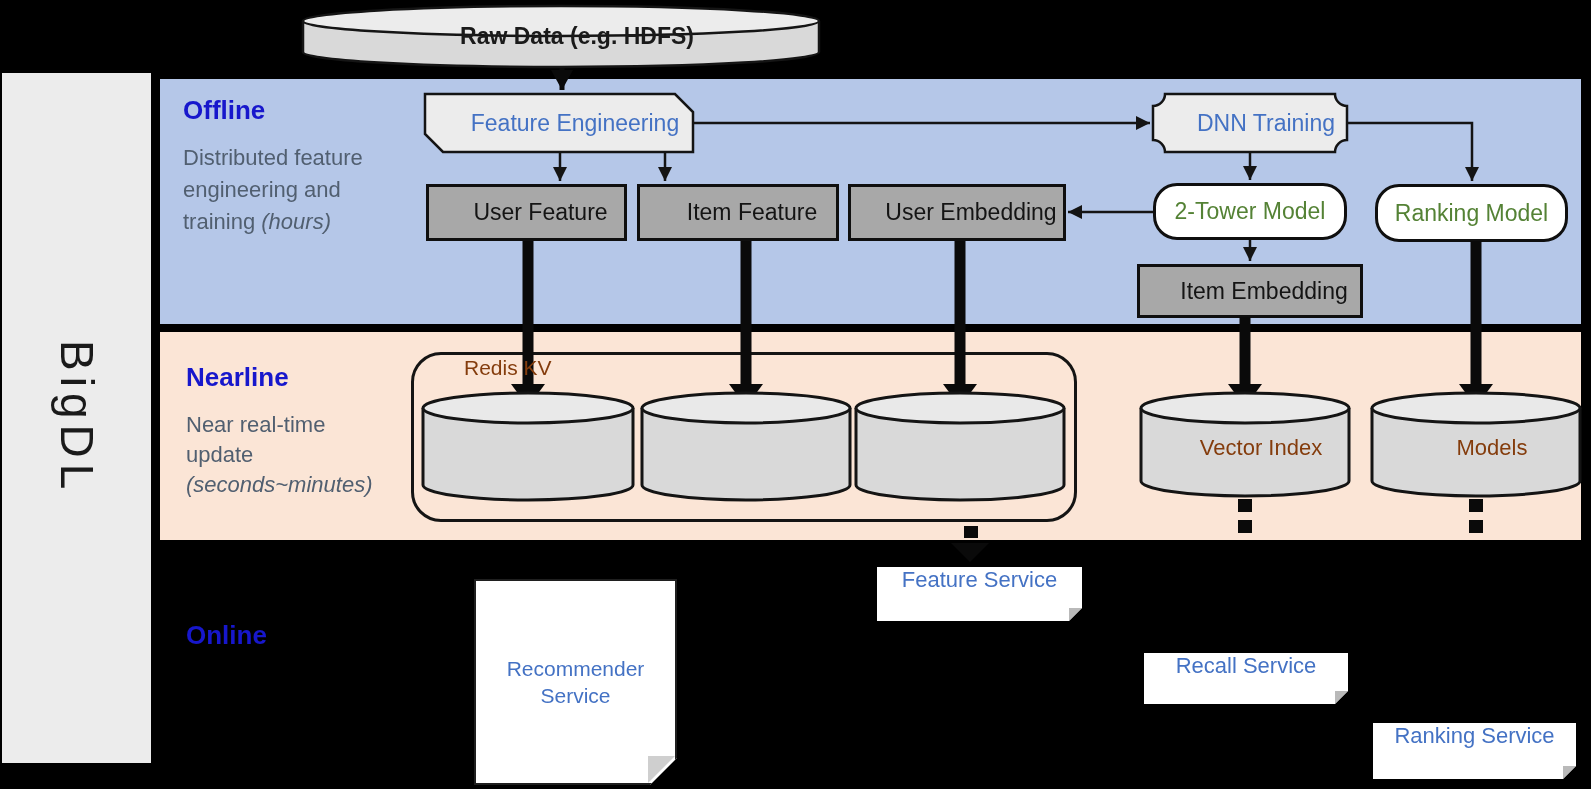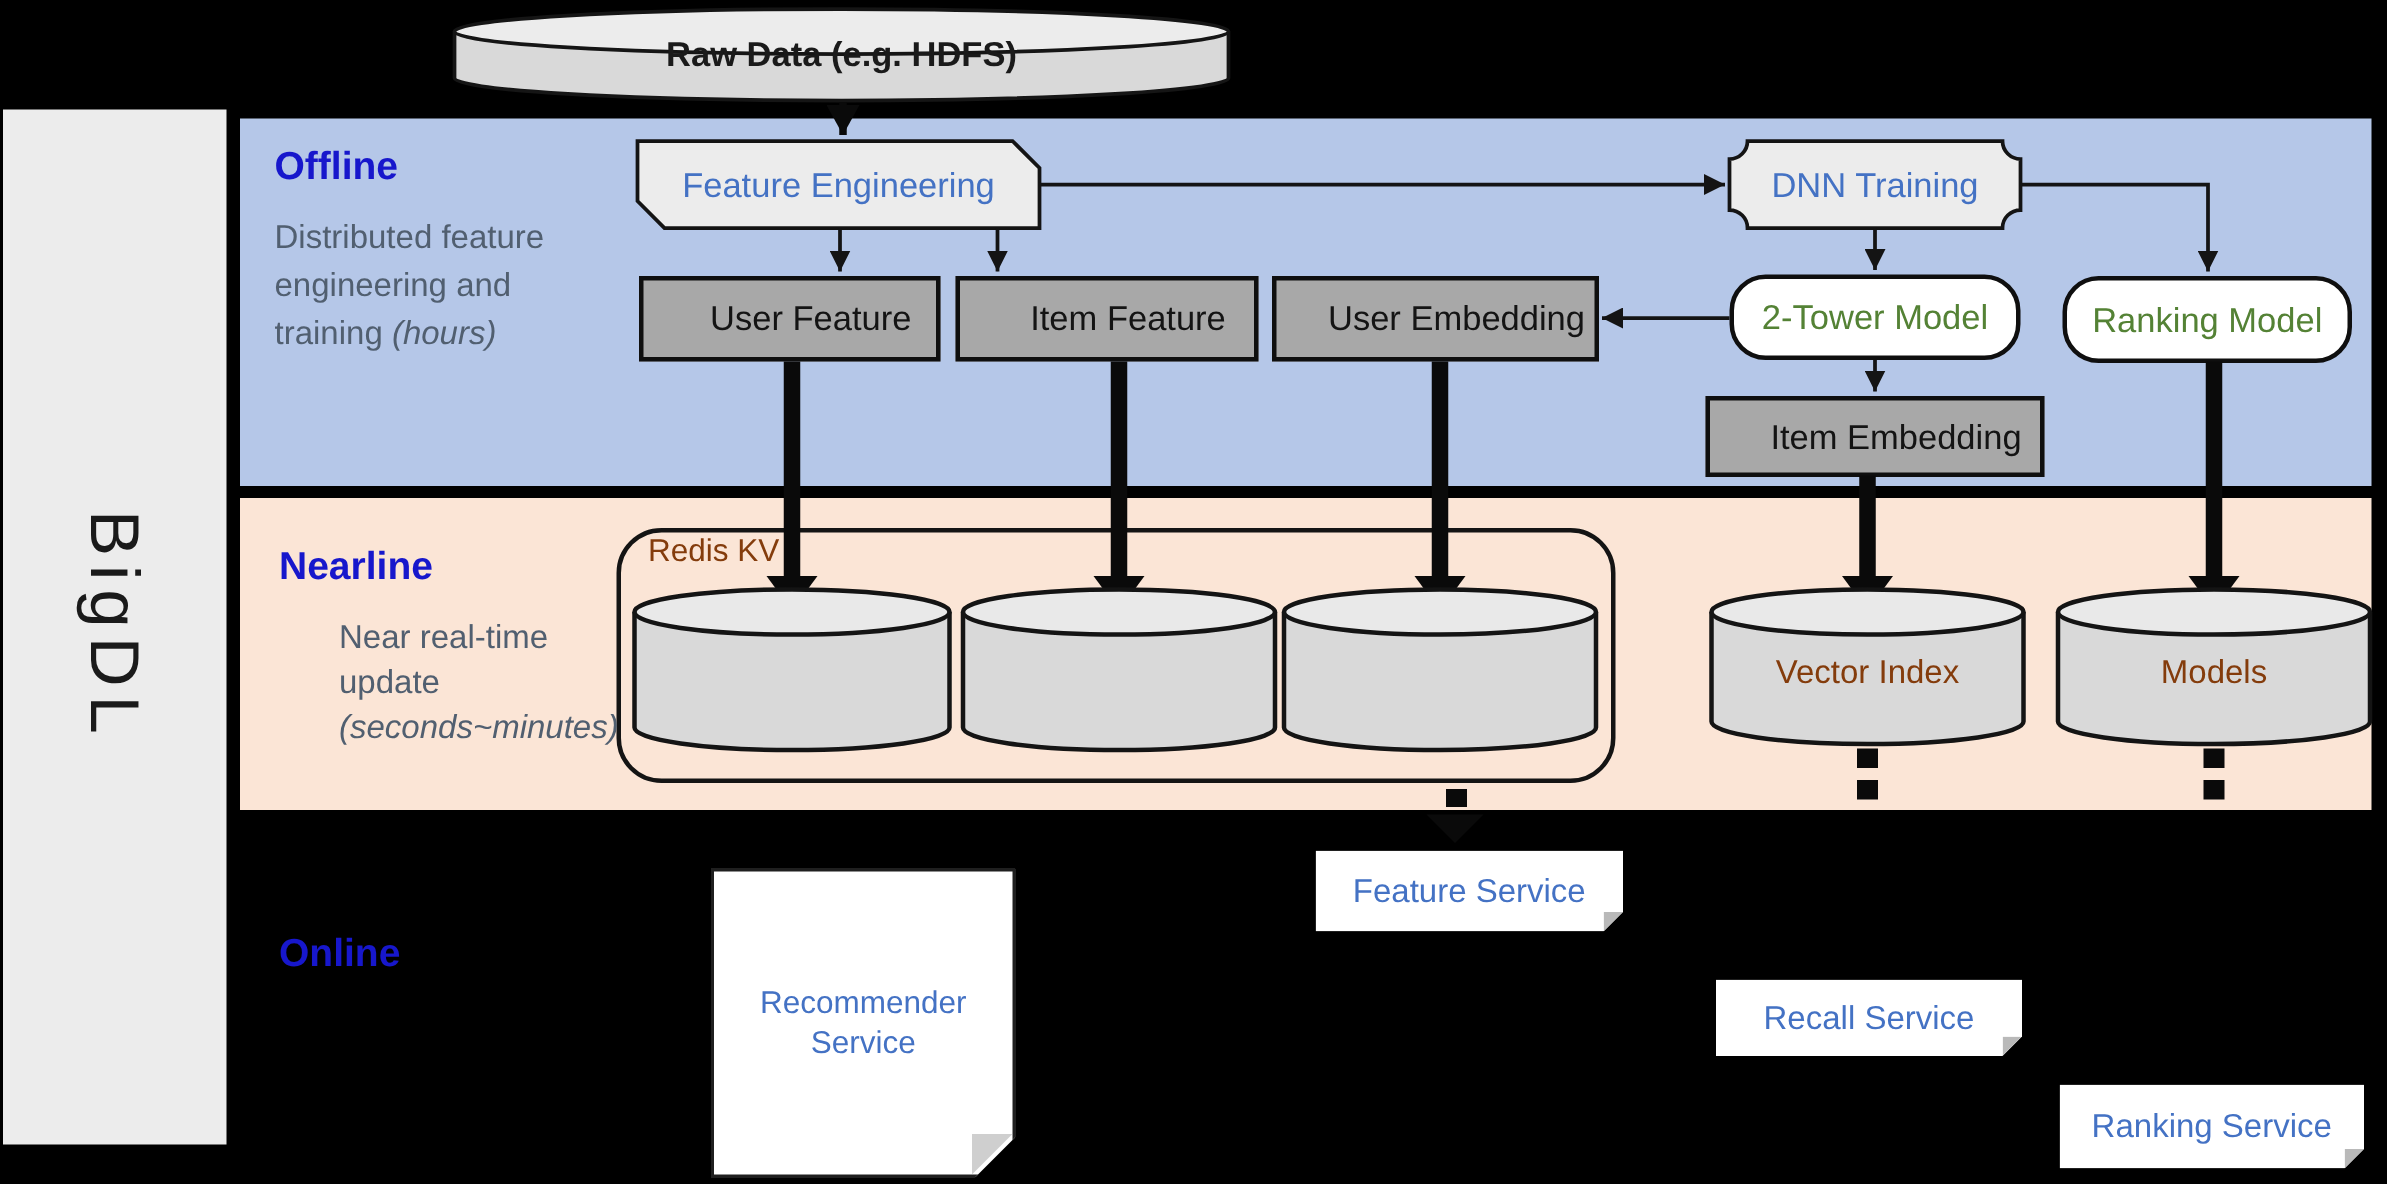--- a/index.html
+++ b/index.html
@@ -24,27 +24,27 @@
   .band-sub i { font-style:italic; display:inline-block; white-space:nowrap; }
   .node {
     position:absolute; display:flex; align-items:center; justify-content:center;
     text-align:center; z-index:2; font-size:23px;
   }
   .gray-node { background:#a8a8a8; border:3px solid #0f0f0f; color:#141414;padding-left:28px; }
   .round-node { background:#ffffff; border:3px solid #0f0f0f; border-radius:24px; color:#548235; }
   .redis-box { position:absolute; left:411px; top:352px; width:666px; height:170px;
     border:3px solid #141414; border-radius:30px; z-index:2; }
   .lbl { position:absolute; display:flex; align-items:center; justify-content:center;
-    text-align:center; z-index:4; }
+    text-align:center; z-index:4;padding-left:32px; }
   .blue-text { color:#4472c4; }
   .brown-text { color:#843c0c; }
   .svg-layer { position:absolute; left:0; top:0; z-index:3; }
   .service {
     position:absolute; background:#ffffff; color:#4472c4; font-size:22px;
-    display:flex; align-items:center; justify-content:center; z-index:2;
+    display:flex; align-items:flex-start; justify-content:center; z-index:2;
     clip-path:polygon(0 0,100% 0,100% calc(100% - 13px),calc(100% - 13px) 100%,0 100%);
   }
   .fold { position:absolute; right:0; bottom:0; width:13px; height:13px;
     background:#b9b9b9; clip-path:polygon(0 0,100% 0,0 100%); }
   .doc {
     position:absolute; left:474px; top:579px; width:203px; height:206px;
     background:#ffffff; border:2px solid #1f1f1f; z-index:2;
     display:flex; align-items:center; justify-content:center;
     clip-path:polygon(0 0,100% 0,100% calc(100% - 27px),calc(100% - 27px) 100%,0 100%);
   }
@@ -64,21 +64,21 @@
     <span>BigDL</span>
   </div>
 
   <div class="band-title" style="left:183px; top:95px;">Offline</div>
   <div class="band-sub" style="left:183px; top:142px; width:195px;">
     <span>Distributed feature engineering and training</span>
     <i>(hours)</i>
   </div>
 
   <div class="band-title" style="left:186px; top:362px;">Nearline</div>
-  <div class="band-sub" style="left:186px; top:410px; width:160px; line-height:30px;margin-left:40px;">
+  <div class="band-sub" style="left:186px; top:410px; width:160px; line-height:30px;">
     <span>Near real-time update</span>
     <i>(seconds~minutes)</i>
   </div>
 
   <div class="band-title" style="left:186px; top:620px;">Online</div>
 
   <div class="node gray-node" style="left:426px; top:184px; width:201px; height:57px;">User Feature</div>
   <div class="node gray-node" style="left:637px; top:184px; width:202px; height:57px;">Item Feature</div>
   <div class="node gray-node" style="left:848px; top:184px; width:218px; height:57px;">User Embedding</div>
   <div class="node gray-node" style="left:1137px; top:264px; width:226px; height:54px;">Item Embedding</div>

